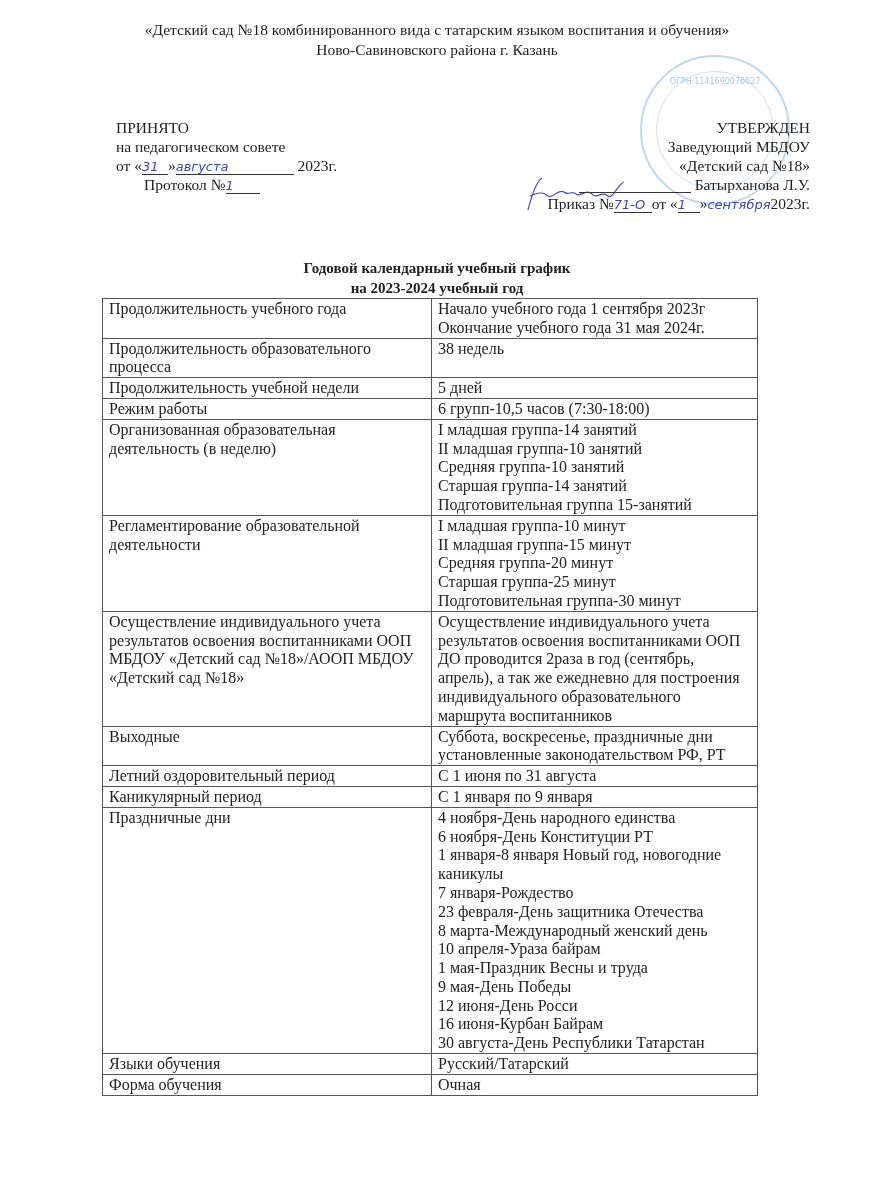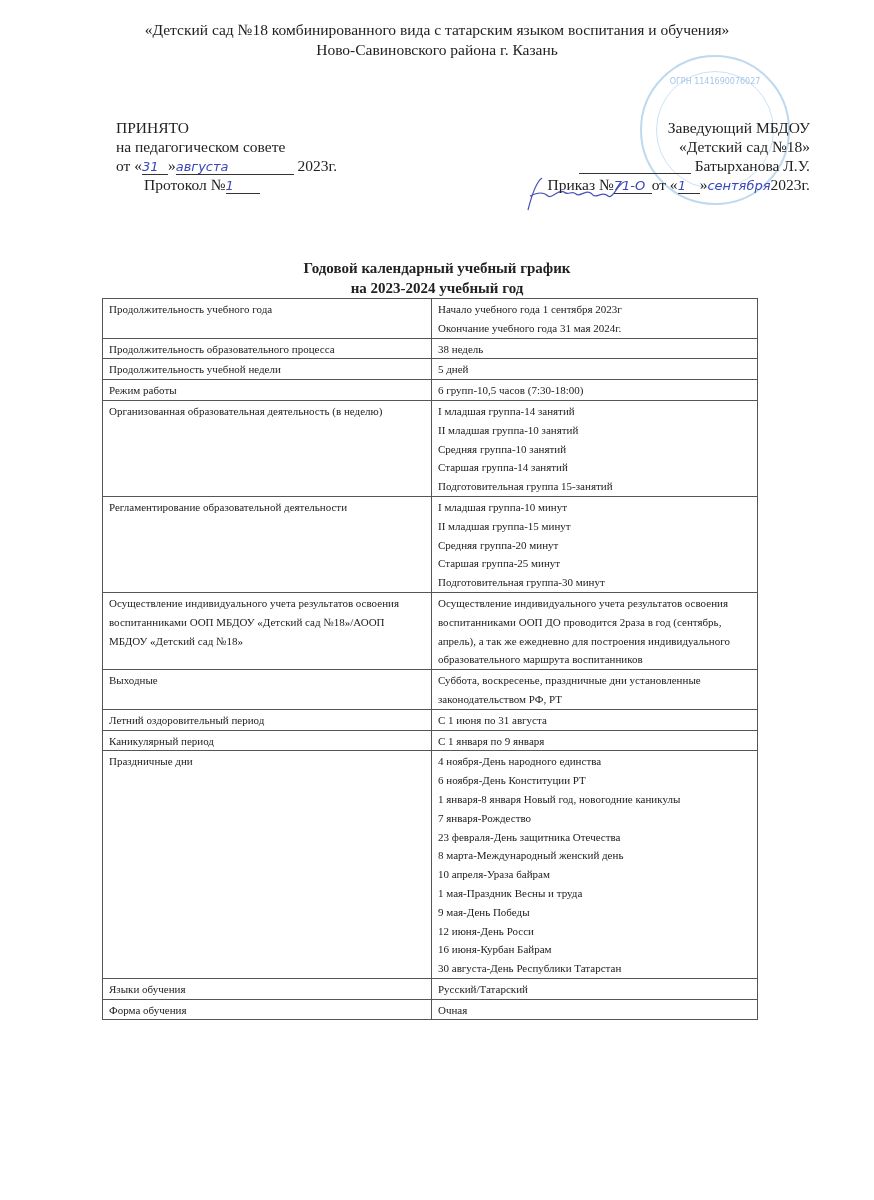--- a/index.html
+++ b/index.html
@@ -18,21 +18,21 @@
     border: 2px solid rgba(110,170,220,0.45); box-sizing: border-box;
   }
   .stamp::after {
     content: ""; position: absolute; left: 14px; top: 14px; right: 14px; bottom: 14px; border-radius: 50%;
     border: 1px solid rgba(110,170,220,0.35);
   }
   .stamp-text { position: absolute; top: 20px; left: 0; width: 100%; text-align: center; font-family: "DejaVu Sans", sans-serif; font-size: 8px; color: rgba(100,160,215,0.6); }
   .signature { position: absolute; left: 518px; top: 174px; width: 110px; height: 40px; }
   .title { position: absolute; top: 258px; left: 0; width: 874px; text-align: center; font-weight: bold; font-size: 15px; line-height: 20px; }
   table.schedule {
-    position: absolute; top: 298px; left: 102px; width: 656px; border-collapse: collapse; font-size: 11px; line-height: 18.8px;
+    position: absolute; top: 298px; left: 102px; width: 656px; border-collapse: collapse; font-size: 16px; line-height: 18.8px;
   }
   table.schedule td { border: 1px solid #555; vertical-align: top; padding: 1px 6px 0 6px; }
   table.schedule td.k { width: 316px; }
   .line { display: block; }
 </style>
 </head>
 <body>
 
 <div class="header">
   <div>«Детский сад №18 комбинированного вида с татарским языком воспитания и обучения»</div>
@@ -53,20 +53,21 @@
   <div class="indent">
     <span>Протокол №</span><span class="blank hw" style="width:34px">1</span>
   </div>
 </div>
 
 <svg class="signature" viewBox="0 0 110 40">
   <path d="M10 36 C 14 20, 18 8, 24 4 M12 22 C 20 18, 26 18, 30 22 C 34 26, 40 14, 46 18 C 50 22, 54 16, 58 20 C 62 24, 68 14, 74 20 C 78 26, 84 16, 90 22 C 94 26, 100 10, 106 8" fill="none" stroke="#4a52b8" stroke-width="1.2"></path>
 </svg>
 
 <div class="right-block">
+  <div>УТВЕРЖДЕН</div>
   <div>Заведующий МБДОУ</div>
   <div>«Детский сад №18»</div>
   <div>
     <span class="blank" style="width:112px">&nbsp;</span>
     <span>Батырханова Л.У.</span>
   </div>
   <div>
     <span>Приказ №</span><span class="blank hw" style="width:38px">71-О</span><span>от «</span><span class="blank hw" style="width:22px">1</span><span>»</span><span class="hw">сентября</span><span>2023г.</span>
   </div>
 </div>

